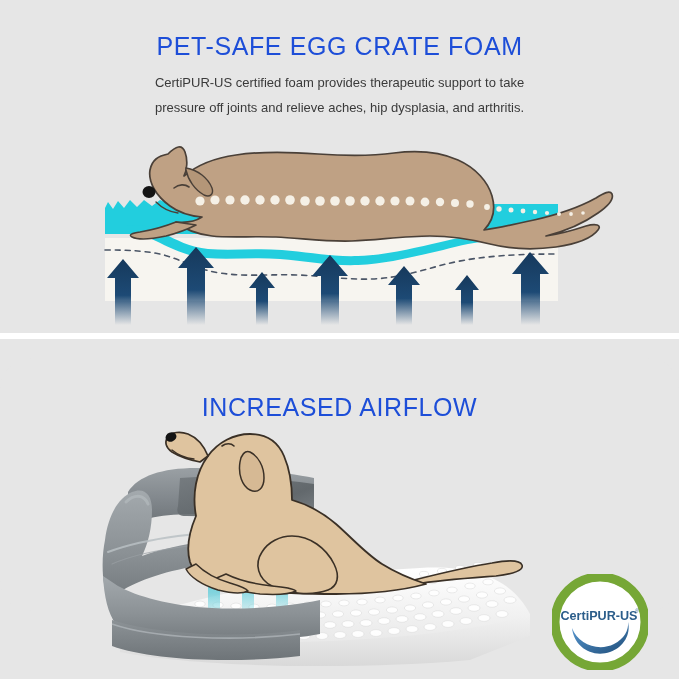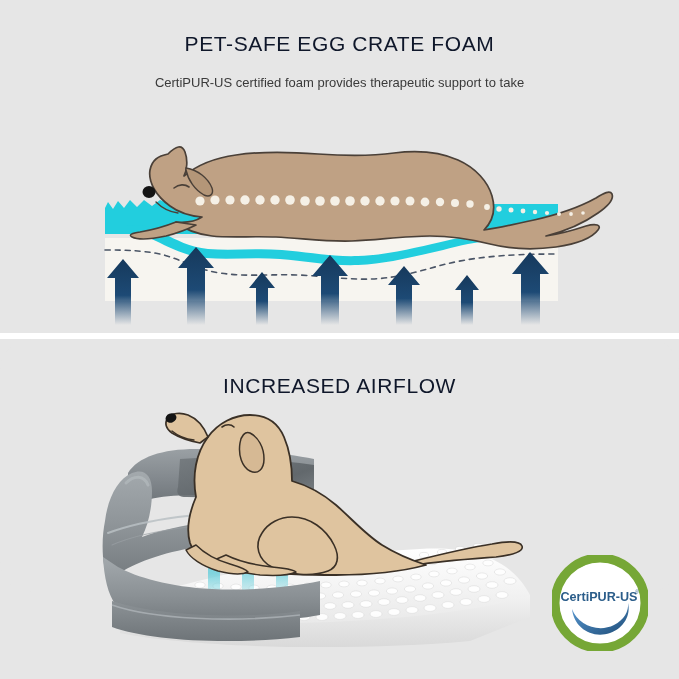--- a/index.html
+++ b/index.html
@@ -14,39 +14,39 @@
     overflow: hidden;
     position: relative;
   }
   .panel {
     position: absolute;
     left: 0;
     width: 679px;
     background: #e6e6e6;
   }
   #panel-top    { top: 0;   height: 333px; }
-  #panel-bottom { top: 339px; height: 253px; border-radius: 31px; }
+  #panel-bottom { top: 358px; height: 253px; border-radius: 31px; }
 
   .section-divider {
     position: absolute;
     left: 0;
     top: 333px;
     width: 679px;
     height: 6px;
     background: #ffffff;
   }
 
   .heading {
     position: absolute;
     left: 0;
     width: 679px;
     text-align: center;
-    font-size: 21px;
+    font-size: 25px;
     letter-spacing: 0.6px;
-    color: #0f172a;
+    color: #1d4ed8;
     font-weight: 400;
     white-space: nowrap;
   }
   #heading-top    { top: 32px; }
   #heading-bottom { top: 374px; }
 
   .bodytext {
     position: absolute;
     left: 0;
     width: 679px;
@@ -70,20 +70,21 @@
 </style>
 </head>
 <body>
 
 <div class="panel" id="panel-top">
 
   <div class="heading" id="heading-top">PET-SAFE EGG CRATE FOAM</div>
 
   <div class="bodytext" id="body-top">
     <span class="line">CertiPUR-US certified foam provides therapeutic support to take</span>
+    <span class="line">pressure off joints and relieve aches, hip dysplasia, and arthritis.</span>
   </div>
 
   <div class="illus" id="illus-top">
     <svg width="679" height="195" viewBox="0 0 679 195">
       <defs>
         <linearGradient id="arrGrad" x1="0" y1="0" x2="0" y2="1">
           <stop offset="0%" stop-color="#16395c"></stop>
           <stop offset="55%" stop-color="#1d4a75"></stop>
           <stop offset="100%" stop-color="#1d4a75" stop-opacity="0"></stop>
         </linearGradient>

